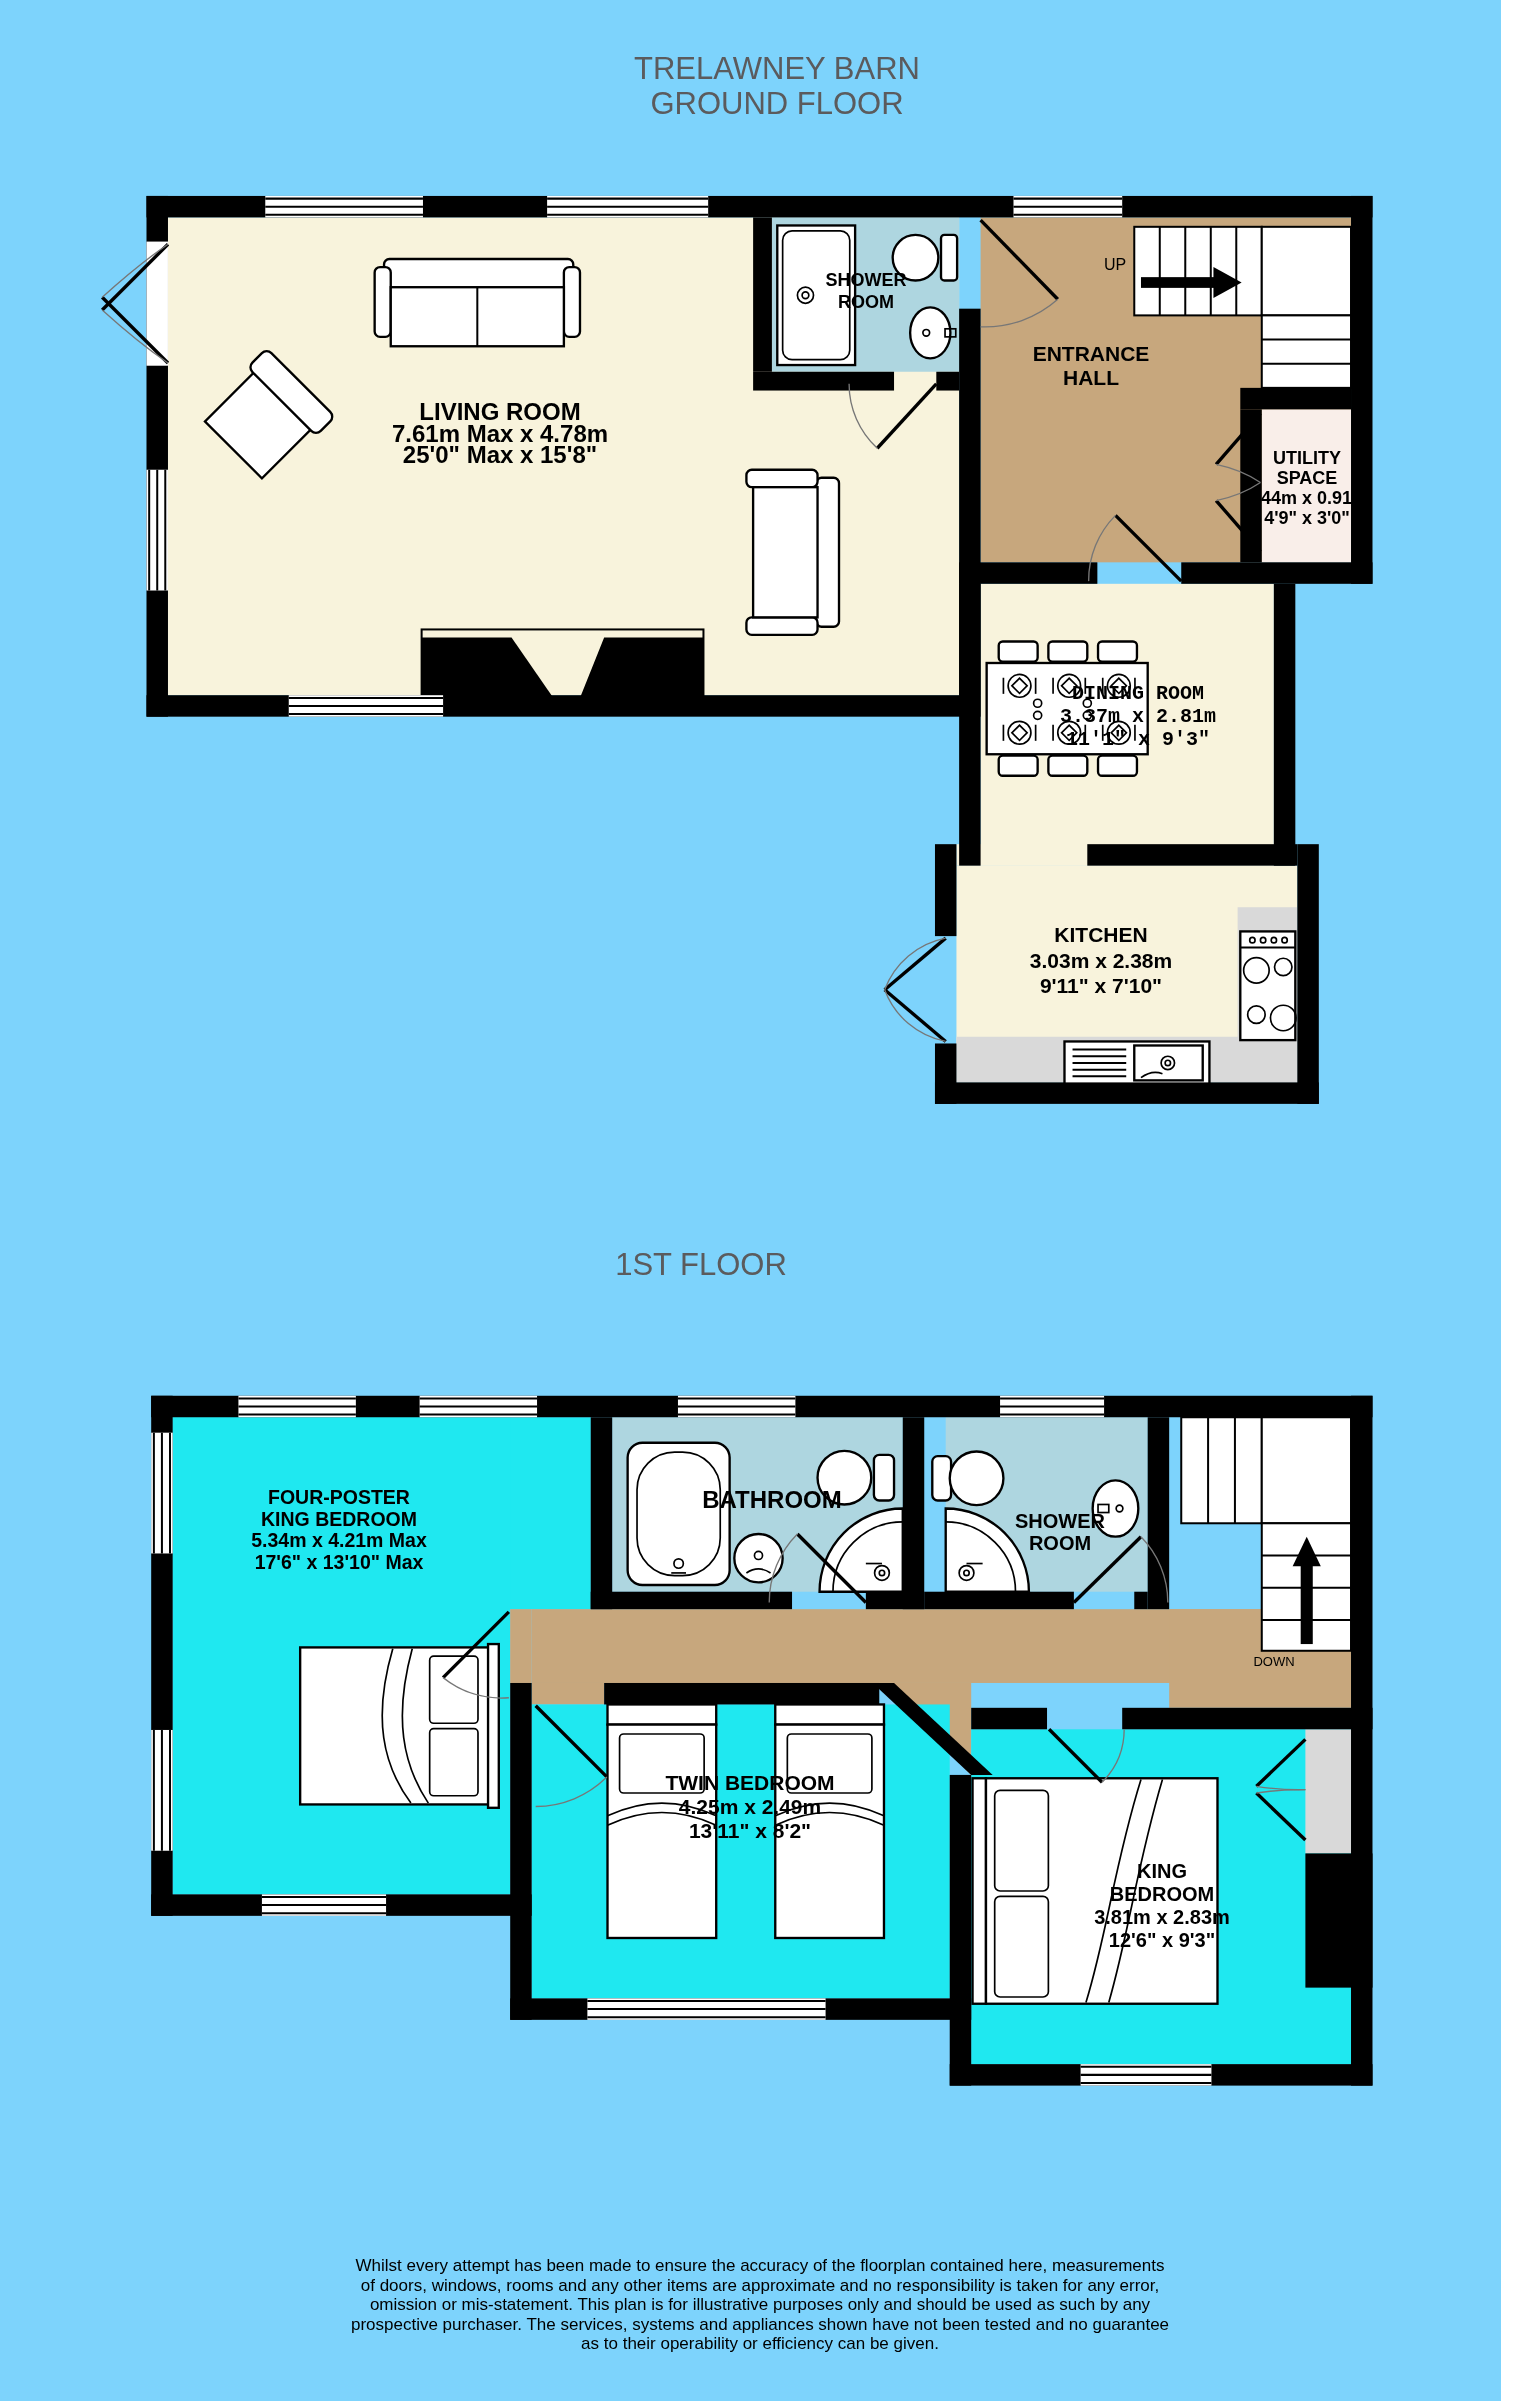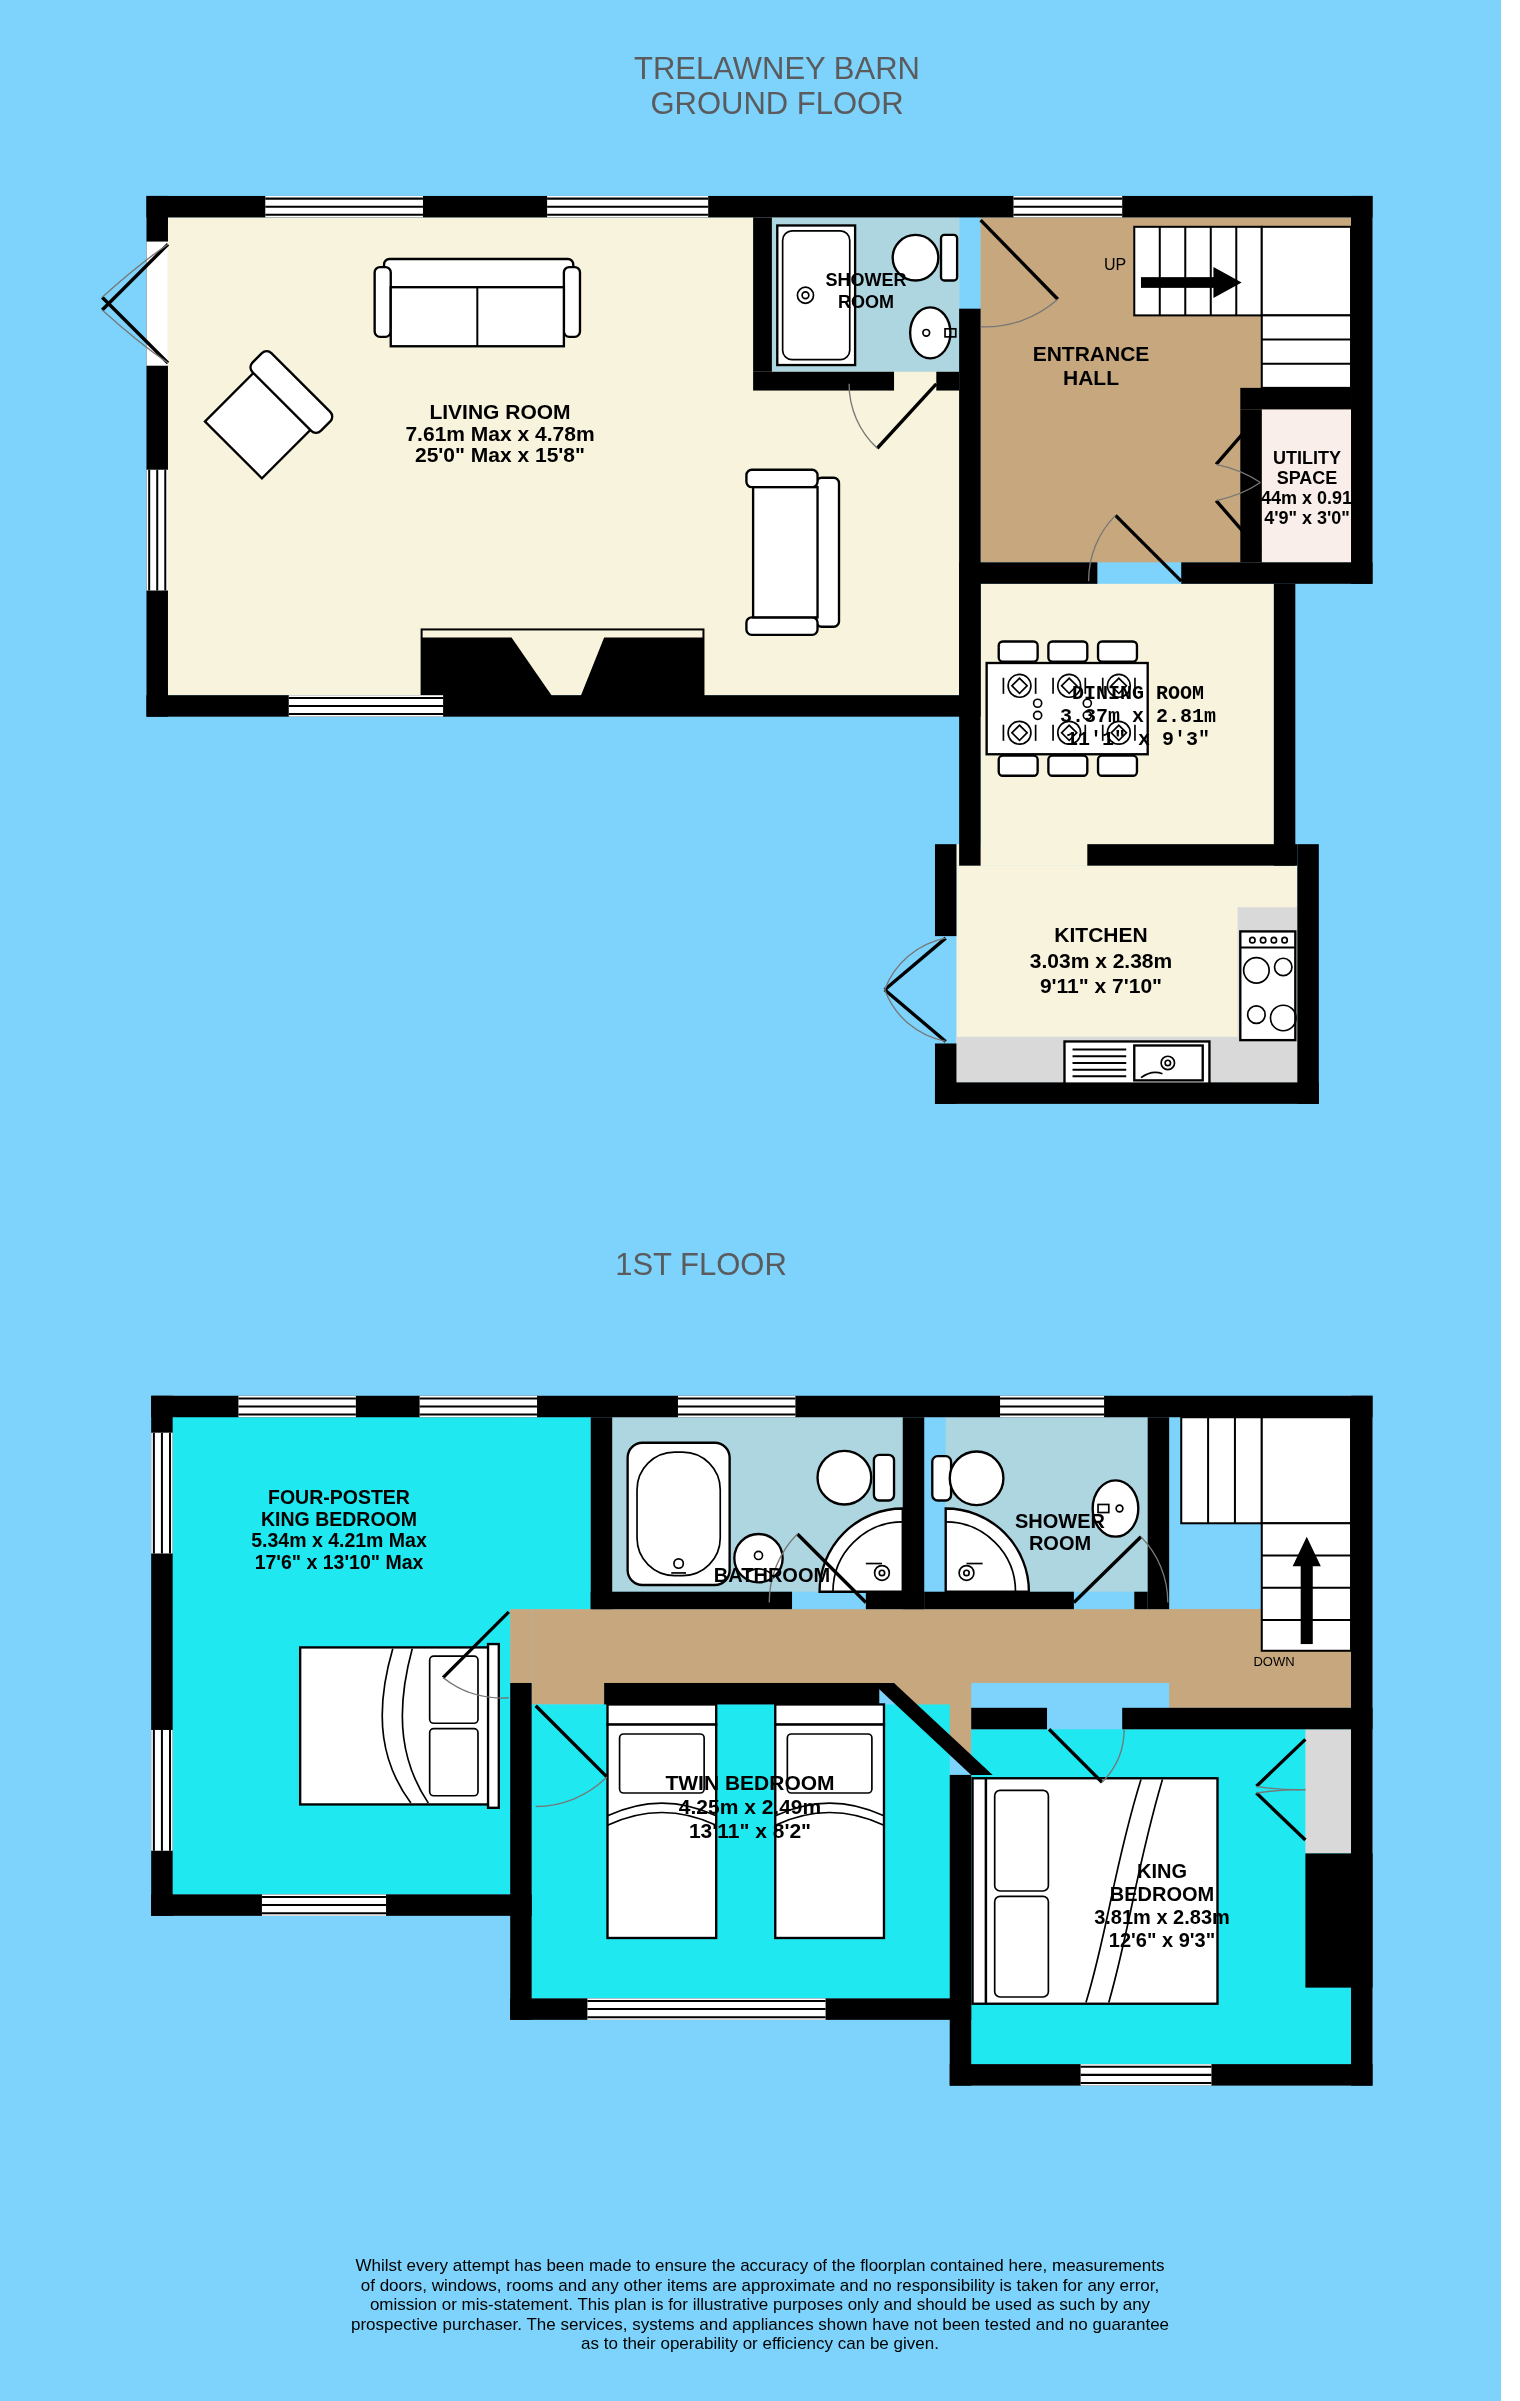--- a/index.html
+++ b/index.html
@@ -452,21 +452,21 @@
     <rect class="blk" x="1938" y="2322" width="18" height="128"></rect>
     <polygon class="blk" points="1926,2334 1947,2290 1968,2334"></polygon>
   </g>
 </svg>
 
 <div class="lbl title" style="left:777px;top:51px;font-size:31px;line-height:35px;">
   <div>TRELAWNEY BARN</div>
   <div>GROUND FLOOR</div>
 </div>
 
-<div class="lbl" style="left:500px;top:401px;font-size:21px;line-height:21.5px;">
+<div class="lbl" style="left:500px;top:401px;font-size:24px;line-height:21.5px;">
   <div>LIVING ROOM</div>
   <div>7.61m Max x 4.78m</div>
   <div>25'0" Max x 15'8"</div>
 </div>
 
 <div class="lbl" style="left:866px;top:270px;font-size:18px;line-height:21.5px;">
   <div>SHOWER</div>
   <div>ROOM</div>
 </div>
 
@@ -502,21 +502,21 @@
   <div>1ST FLOOR</div>
 </div>
 
 <div class="lbl" style="left:339px;top:1487px;font-size:19.5px;line-height:21.5px;">
   <div>FOUR-POSTER</div>
   <div>KING BEDROOM</div>
   <div>5.34m x 4.21m Max</div>
   <div>17'6" x 13'10" Max</div>
 </div>
 
-<div class="lbl" style="left:772px;top:1564px;font-size:20px;">
+<div class="lbl" style="left:772px;top:1486px;font-size:24px;">
   <div>BATHROOM</div>
 </div>
 
 <div class="lbl" style="left:1060px;top:1510px;font-size:20px;line-height:22px;">
   <div>SHOWER</div>
   <div>ROOM</div>
 </div>
 
 <div class="lbl" style="left:750px;top:1771px;font-size:21px;line-height:24px;">
   <div>TWIN BEDROOM</div>

